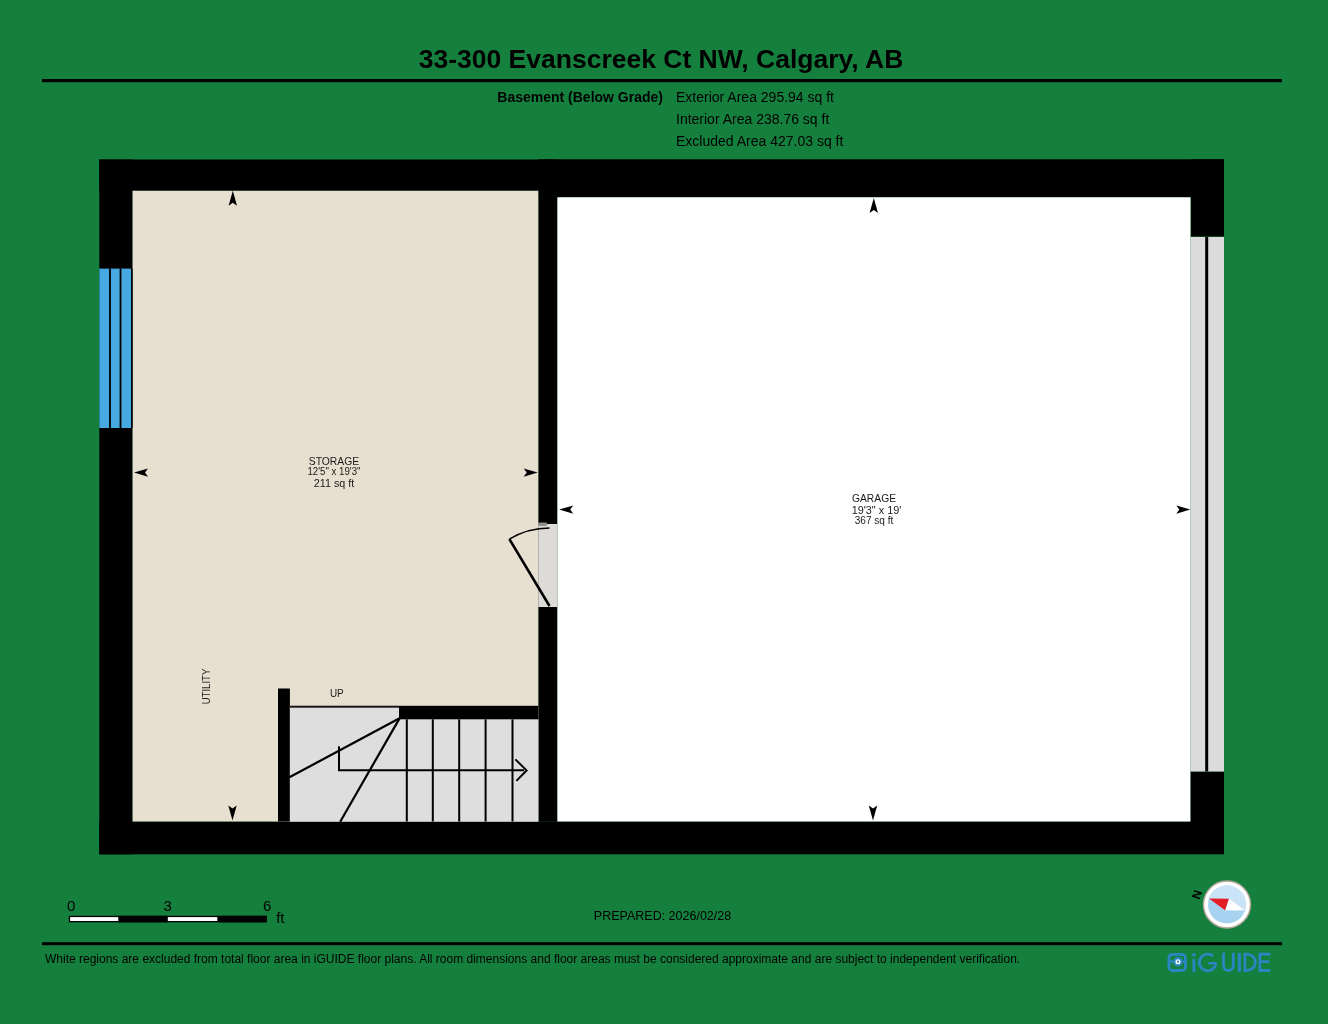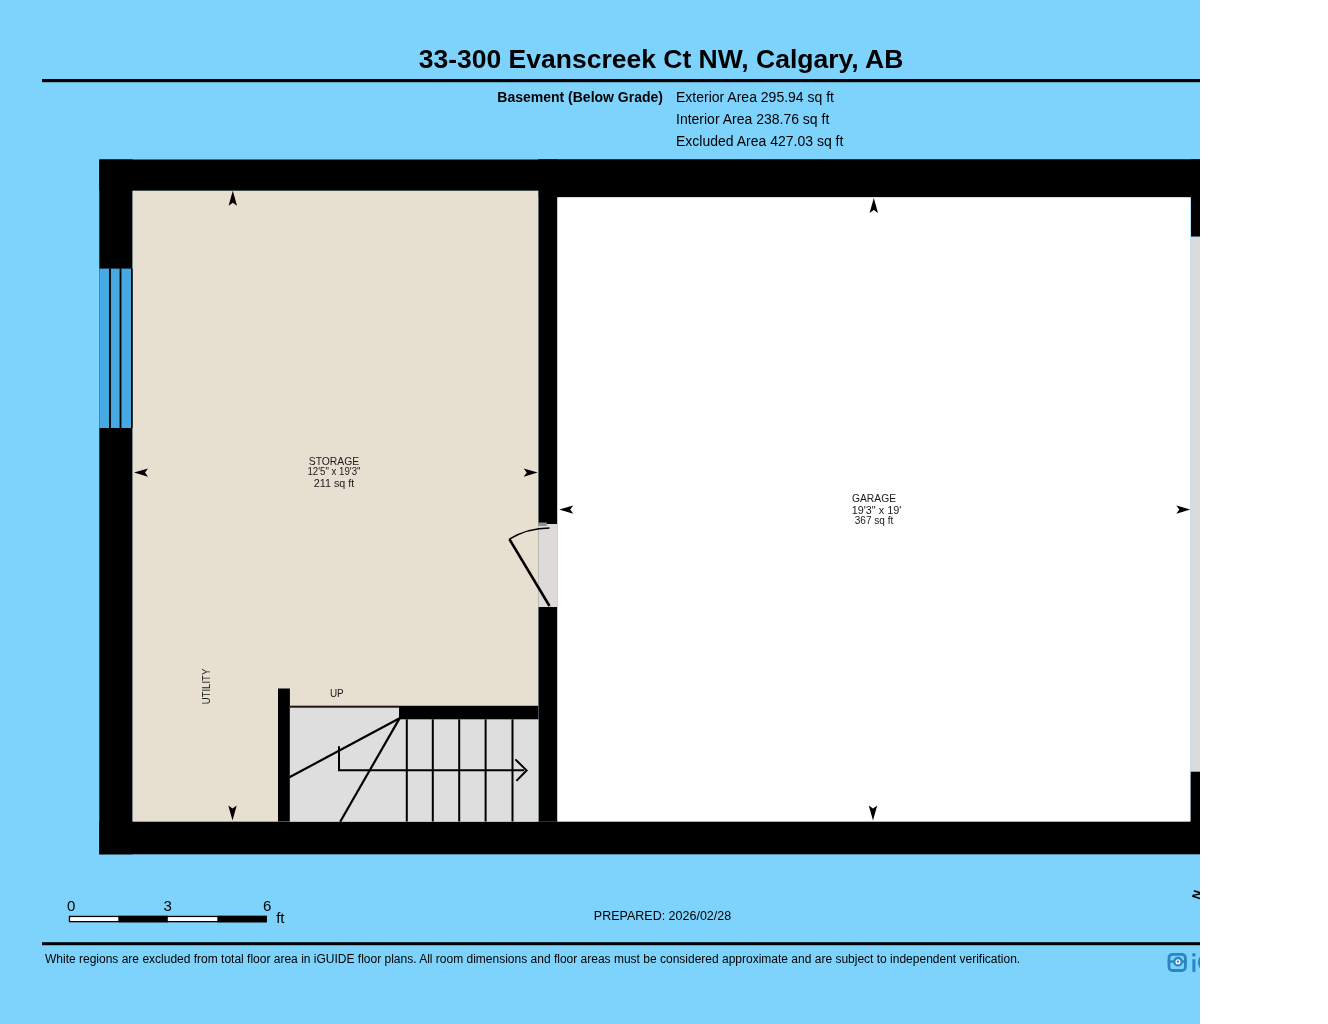--- a/index.html
+++ b/index.html
@@ -1,16 +1,16 @@
 <!DOCTYPE html>
 <html><head>
 <meta charset="utf-8">
 <style>
   html,body{margin:0;padding:0;background:#fff;}
-  .page{position:relative;width:1200px;height:1024px;background:#7dd3fc;overflow:hidden;
+  .page{position:relative;width:1328px;height:1024px;background:#15803d;overflow:hidden;
         font-family:"Liberation Sans",sans-serif;}
   svg text{font-family:"Liberation Sans",sans-serif;}
 </style>
 </head>
 <body>
 <div class="page">
 <svg width="1328" height="1024" viewBox="0 0 1328 1024">
 
   <text x="661" y="68.3" font-size="26.5" font-weight="bold" text-anchor="middle" fill="#000">33-300 Evanscreek Ct NW, Calgary, AB</text>
   <rect x="42" y="79" width="1240" height="3.2" fill="#000"></rect>

